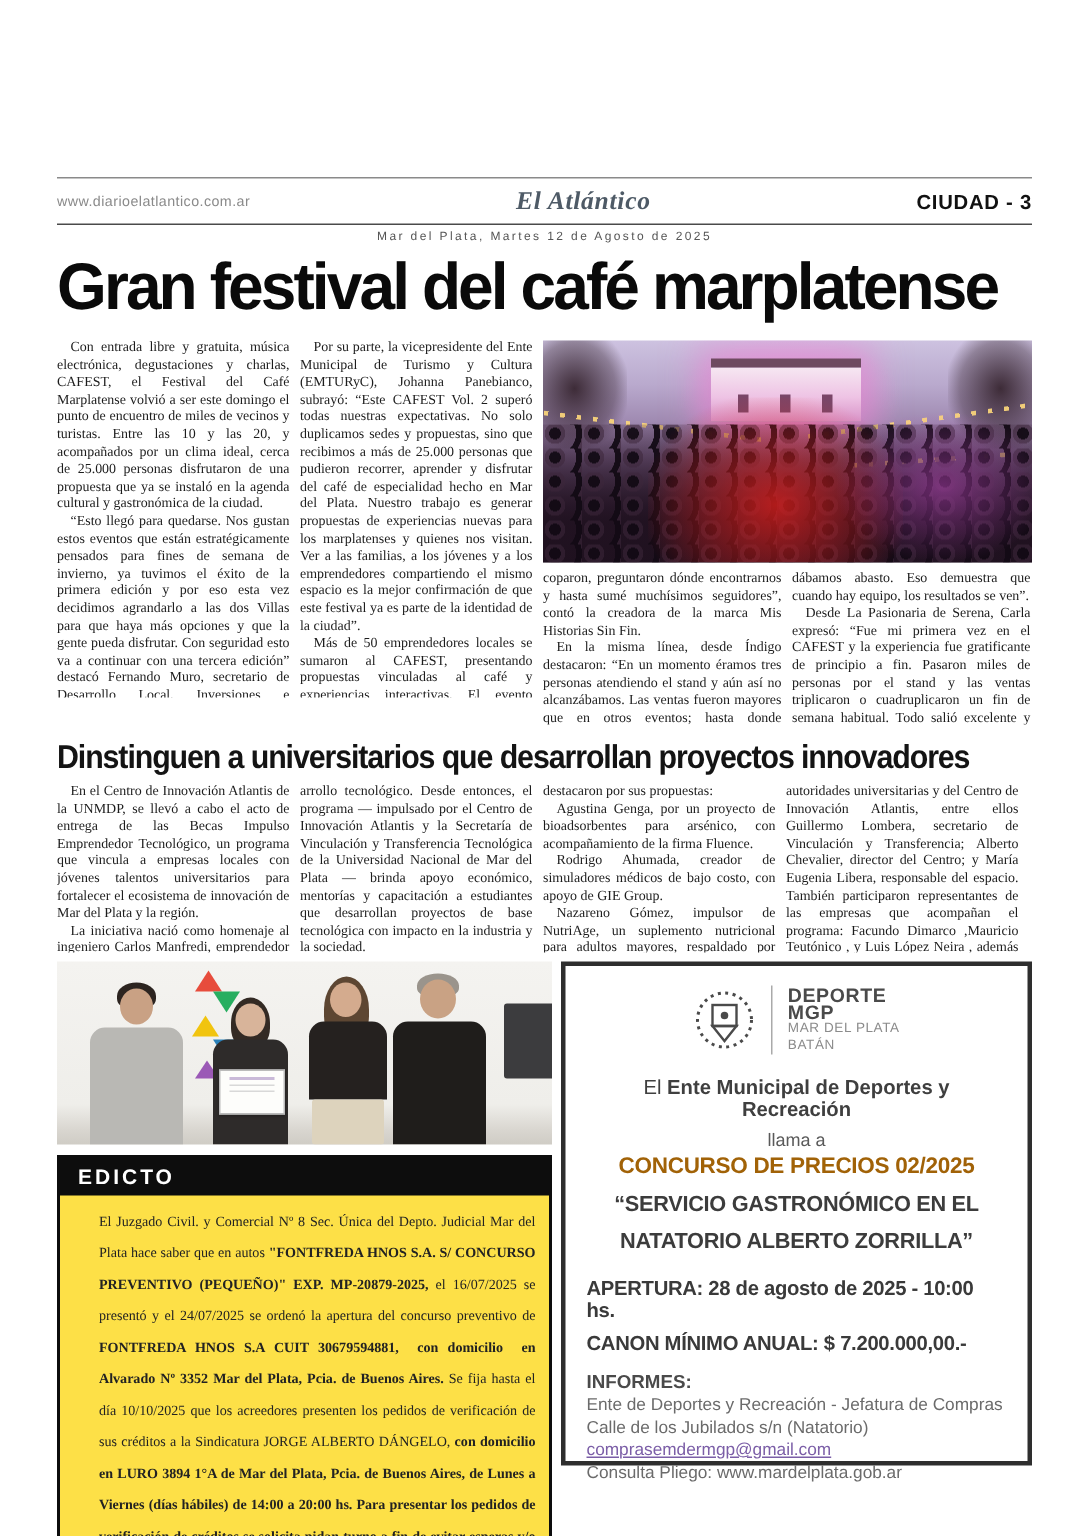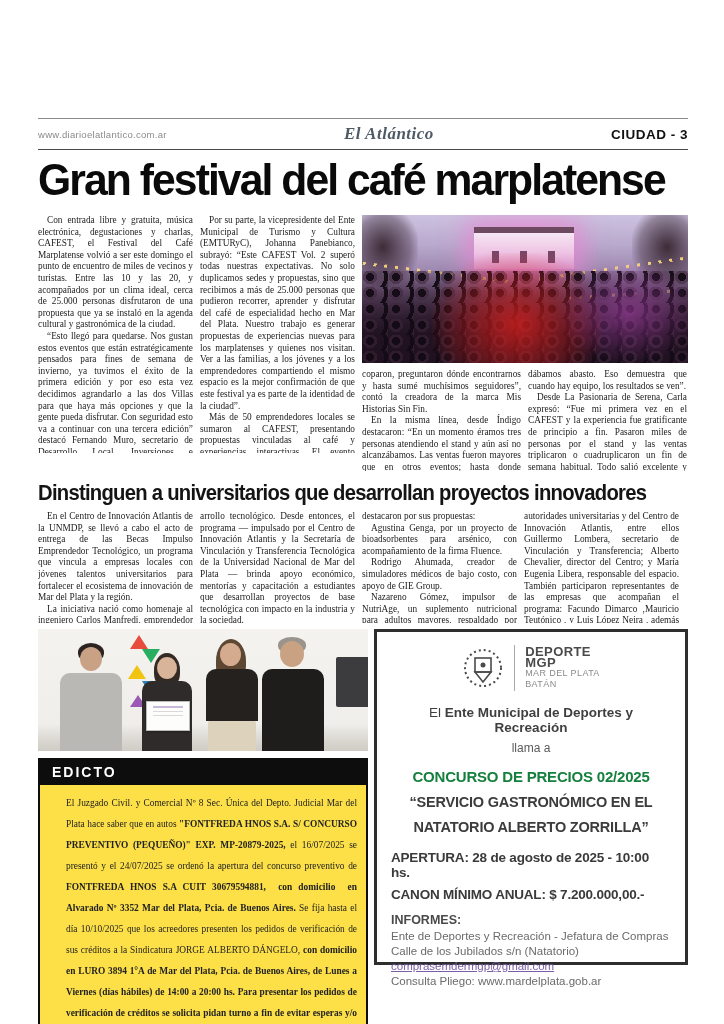--- a/index.html
+++ b/index.html
@@ -98,41 +98,42 @@
   
   .ad-box { width:314px; border:3px solid #2e2e2e; background:#fff; padding:12px 14px 10px 14px;
             font-family:"Liberation Sans", sans-serif; height:336px; }
   .ad-logo-row { display:flex; justify-content:center; align-items:center; gap:10px; }
   .ad-logo-divider { width:1px; height:46px; background:#aaa; }
   .ad-logo-text div { line-height:11px; }
   .lg-b { font-weight:bold; font-size:13px; color:#4a4a4a; letter-spacing:.4px; }
   .lg-r { font-size:9px; color:#8b8b8b; letter-spacing:.4px; }
   .ad-line1 { text-align:center; font-size:13.5px; color:#3f3f3f; margin-top:13px; }
   .ad-line2 { text-align:center; font-size:12px; color:#5a5a5a; margin-top:6px; }
-  .ad-line3 { text-align:center; font-weight:bold; font-size:15px; color:#15803d; margin-top:13px; letter-spacing:-0.2px; }
+  .ad-line3 { text-align:center; font-weight:bold; font-size:15px; color:#a16207; margin-top:2px; letter-spacing:-0.2px; }
   .ad-line45 { text-align:center; font-weight:bold; font-size:14.5px; color:#3c3c3c; margin-top:9px; letter-spacing:-0.2px; }
   .ad-apertura { font-weight:bold; font-size:13.5px; color:#3a3a3a; margin-top:15px; letter-spacing:-0.2px; }
   .ad-canon { font-weight:bold; font-size:13.5px; color:#3a3a3a; margin-top:7px; letter-spacing:-0.2px; }
   .ad-informes { font-weight:bold; font-size:12.5px; color:#4a4a4a; margin-top:11px; }
   .ad-inf { font-size:11.5px; color:#6b6b6b; margin-top:3px; }
   .ad-email { color:#7b5ea7; text-decoration:underline; }
 </style>
 </head>
 <body>
 
 <div class="page">
   <div class="content">
 
     <div class="rule-top"></div>
     <div class="header-row">
       <span class="site-url">www.diarioelatlantico.com.ar</span>
       <span class="masthead">El Atlántico</span>
       <span class="section-label">CIUDAD - 3</span>
     </div>
     <div class="rule-mid"></div>
+    <div class="dateline">Mar del Plata, Martes 12 de Agosto de 2025</div>
 
     <h1 class="headline1">Gran festival del café marplatense</h1>
     <div class="art1-row">
       <div class="tcol">
           <p>Con entrada libre y gratuita, música electrónica, degustaciones y charlas, CAFEST, el Festival del Café Marplatense volvió a ser este domingo el punto de encuentro de miles de vecinos y turistas. Entre las 10 y las 20, y acompañados por un clima ideal, cerca de 25.000 personas disfrutaron de una propuesta que ya se instaló en la agenda cultural y gastronómica de la ciudad.</p>
           <p>“Esto llegó para quedarse. Nos gustan estos eventos que están estratégicamente pensados para fines de semana de invierno, ya tuvimos el éxito de la primera edición y por eso esta vez decidimos agrandarlo a las dos Villas para que haya más opciones y que la gente pueda disfrutar. Con seguridad esto va a continuar con una tercera edición” destacó Fernando Muro, secretario de Desarrollo Local, Inversiones e Integración Público Privada. “El lugar, el entorno, con cerca de 40 cafeterías ofreciendo sus servicios y la música, todo ha sido maravilloso. Encima tuvimos un día precioso, con pleno sol, sin frío ni viento”, gregó.</p>
         </div>
       <div class="tcol">
           <p>Por su parte, la vicepresidente del Ente Municipal de Turismo y Cultura (EMTURyC), Johanna Panebianco, subrayó: “Este CAFEST Vol. 2 superó todas nuestras expectativas. No solo duplicamos sedes y propuestas, sino que recibimos a más de 25.000 personas que pudieron recorrer, aprender y disfrutar del café de especialidad hecho en Mar del Plata. Nuestro trabajo es generar propuestas de experiencias nuevas para los marplatenses y quienes nos visitan. Ver a las familias, a los jóvenes y a los emprendedores compartiendo el mismo espacio es la mejor confirmación de que este festival ya es parte de la identidad de la ciudad”.</p>
           <p>Más de 50 emprendedores locales se sumaron al CAFEST, presentando propuestas vinculadas al café y experiencias interactivas. El evento rompió todos los récords en convocatoria y ventas, al punto de agotar el stock de todo lo que llevaron.</p>

